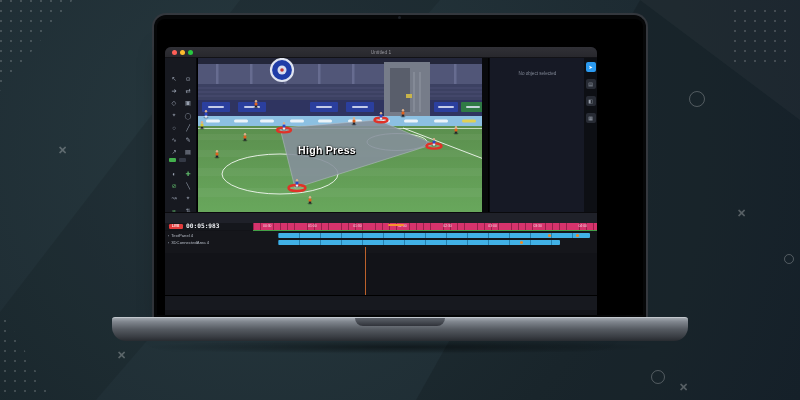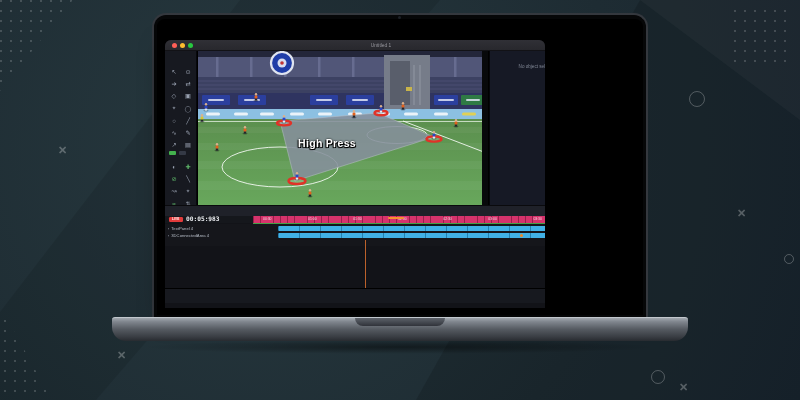--- a/index.html
+++ b/index.html
@@ -25,21 +25,21 @@
   #screen{left:152px;top:13px;width:496px;height:305px;background:#060708;
     border:2px solid #34383e;border-bottom:none;border-radius:14px 14px 0 0;box-sizing:border-box;}
   #screen-inner{left:157px;top:19px;width:486px;height:296px;background:#000;border-radius:8px 8px 0 0;}
   #camera{left:398px;top:15.5px;width:3px;height:3px;border-radius:50%;background:#1d2127;}
   #base{left:112px;top:317px;width:576px;height:24px;
     background:linear-gradient(#a2a8af 0%,#80868e 16%,#565b62 48%,#393d43 82%,#282b30 100%);
     border-radius:3px 3px 14px 14px;border-top:1px solid #c2c7cd;box-sizing:border-box;}
   #notch{left:355px;top:318px;width:90px;height:8px;background:linear-gradient(#5d626a,#30333a);border-radius:0 0 10px 10px;}
   #base-shadow{left:140px;top:340px;width:520px;height:14px;background:radial-gradient(ellipse,rgba(0,0,0,.45),transparent 70%);}
   
-  #app{left:165px;top:40px;width:380px;height:268px;background:#121318;border-radius:6px 6px 0 0;
+  #app{left:165px;top:47px;width:432px;height:268px;background:#121318;border-radius:6px 6px 0 0;
     box-shadow:0 8px 24px rgba(0,0,0,.55);overflow:hidden;}
   #titlebar{left:0;top:0;width:432px;height:11px;background:linear-gradient(#303036,#28282d);border-bottom:1px solid #121216;box-sizing:border-box;}
   .tl{position:absolute;top:3px;width:5px;height:5px;border-radius:50%;}
   #tl-close{left:7px;background:#ff5f57;}
   #tl-min{left:15px;background:#febc2e;}
   #tl-zoom{left:23px;background:#28c840;}
   #win-title{left:0;top:0;width:432px;text-align:center;font-size:4.8px;line-height:11px;color:#97979e;}
   
   #palette{left:0;top:11px;width:32px;height:154px;background:#171920;border-right:1px solid #07080c;box-sizing:border-box;}
   .toolgrid{position:absolute;left:2px;display:grid;grid-template-columns:14px 14px;}

